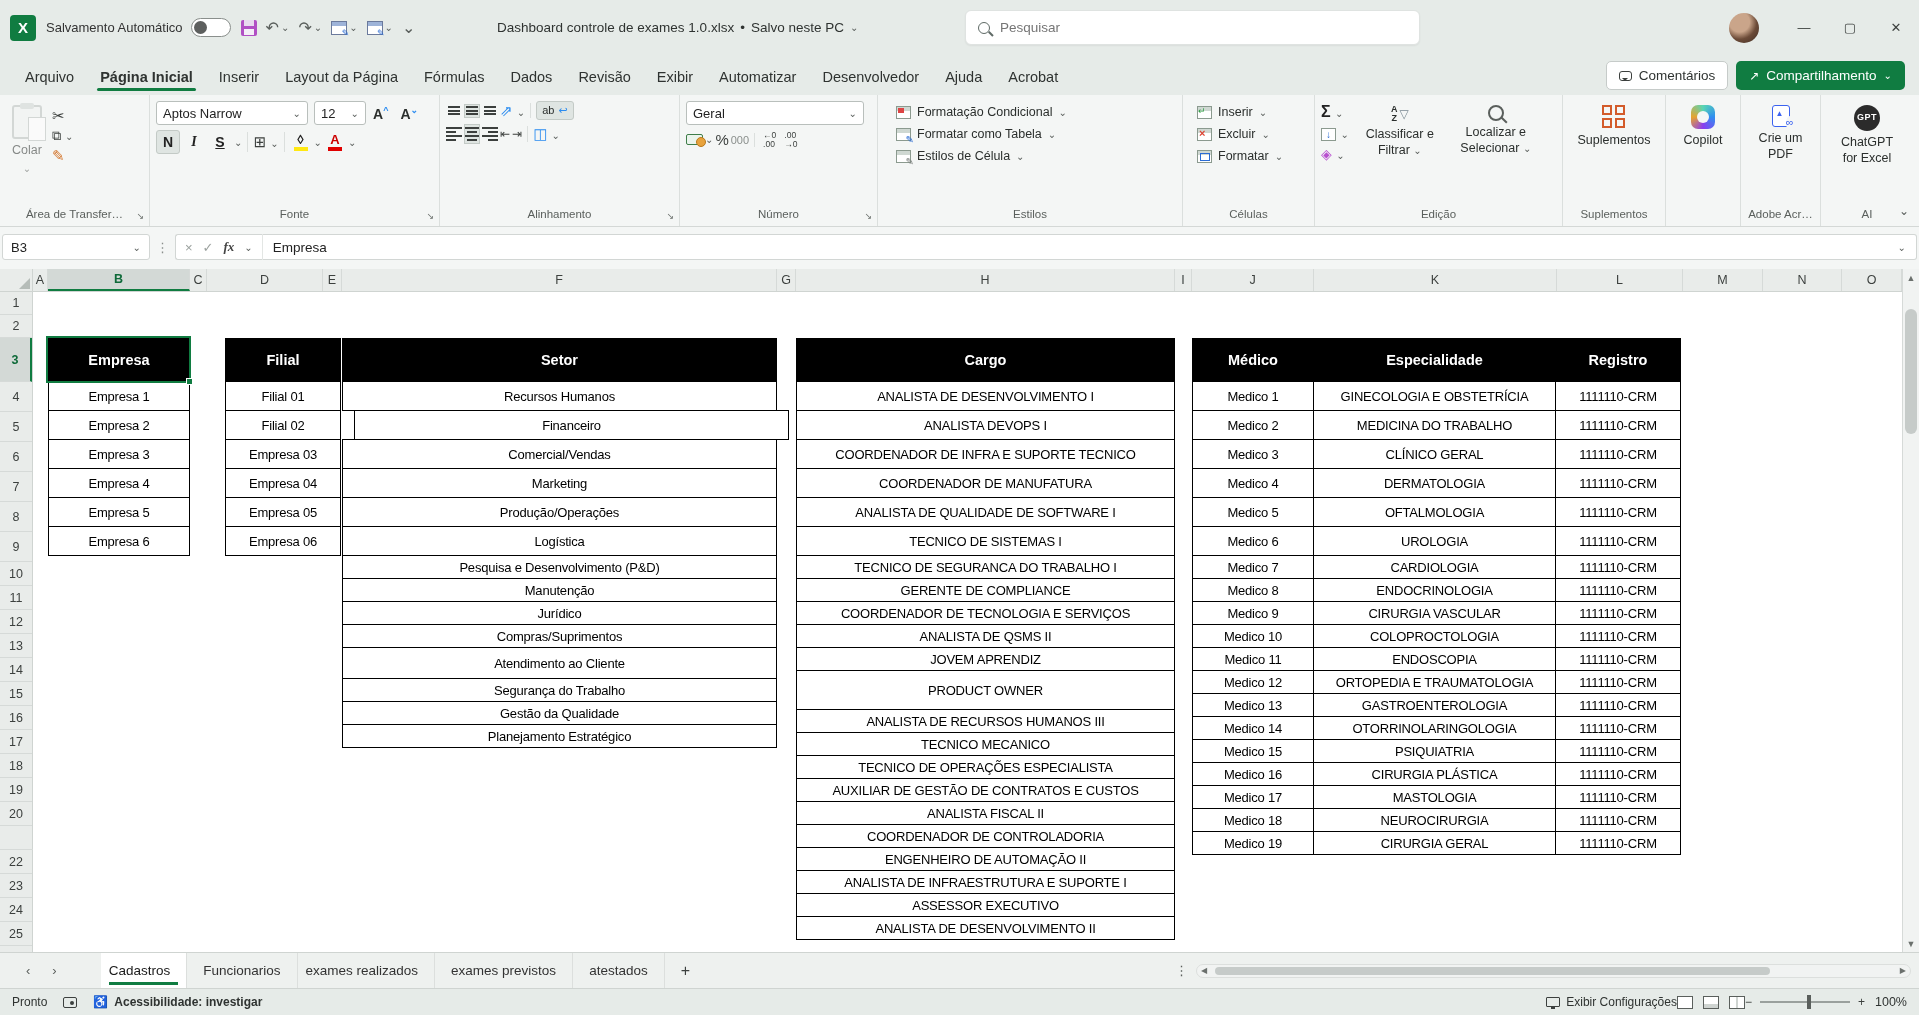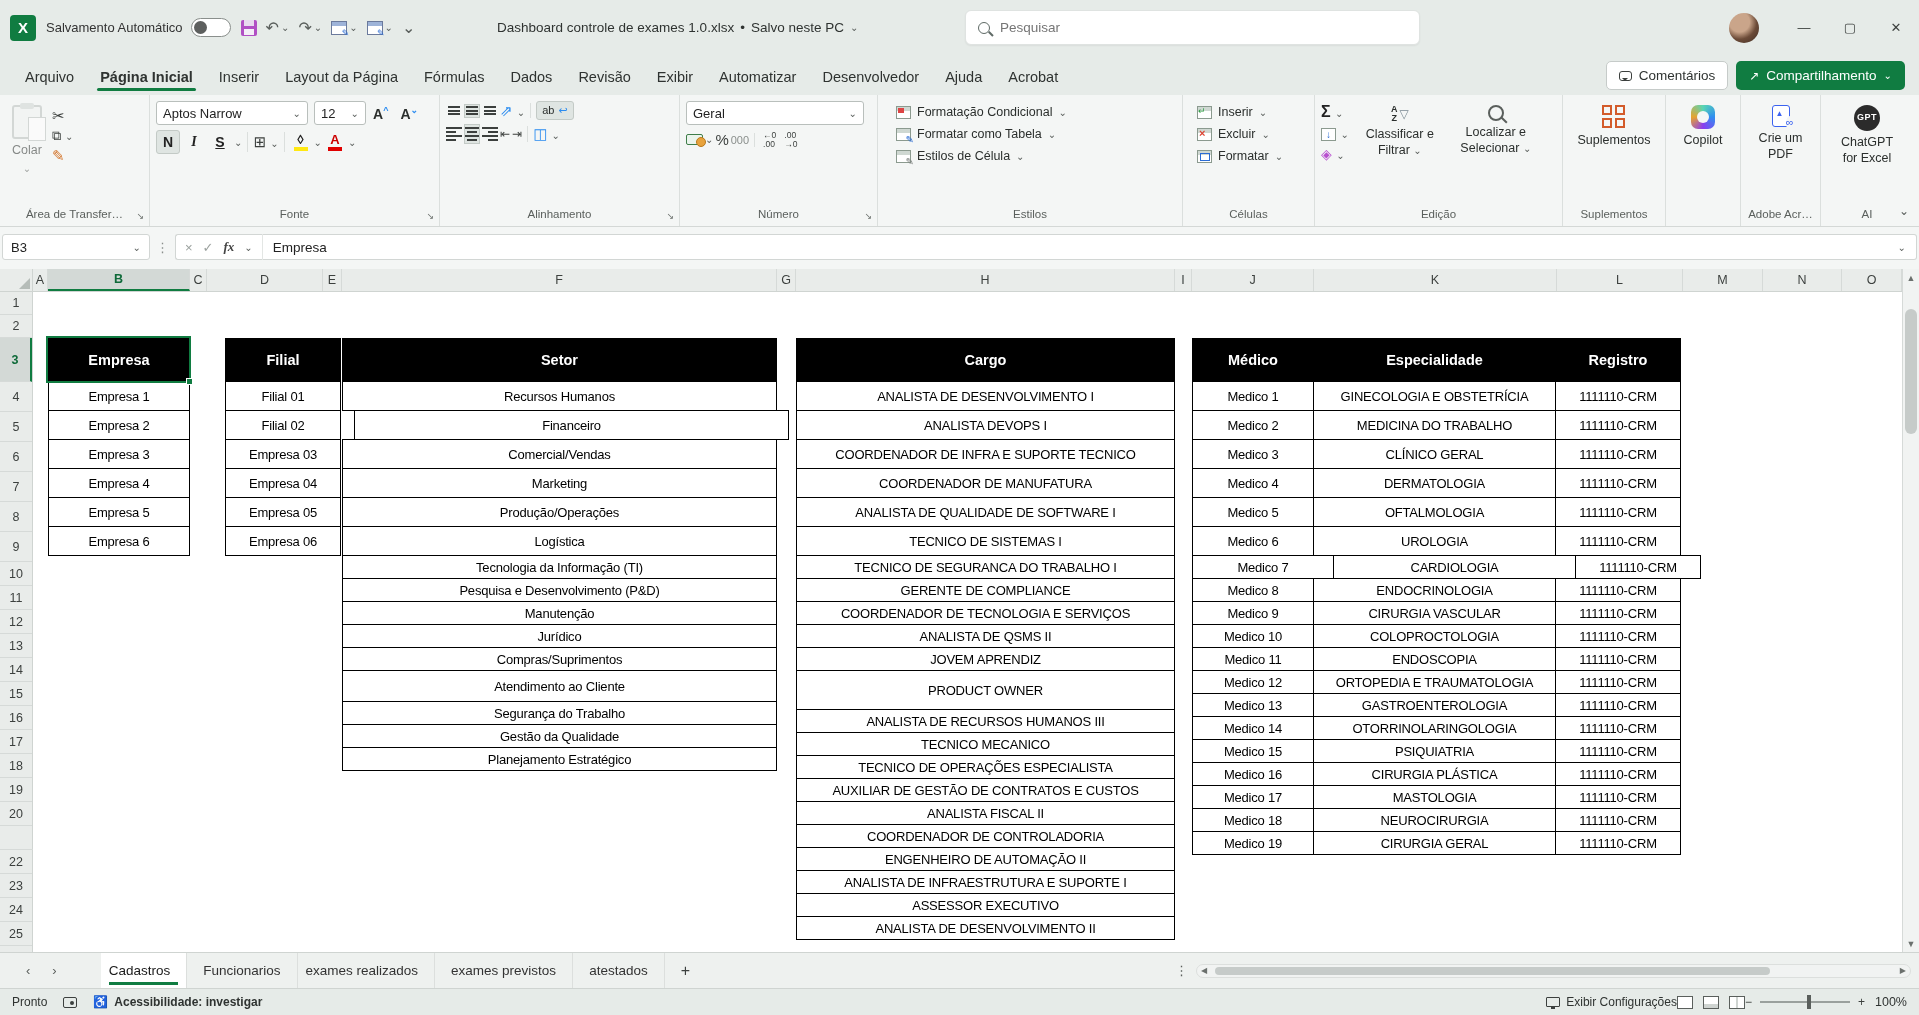--- a/index.html
+++ b/index.html
@@ -619,21 +619,21 @@
               <div class="tcell" style="width: 122px; height: 30px;">Medico 5</div>
               <div class="tcell" style="width: 243px; height: 30px;">OFTALMOLOGIA</div>
               <div class="tcell" style="width: 126px; height: 30px;">1111110-CRM</div>
             </div>
             <div class="trow">
               <div class="tcell" style="width: 122px; height: 30px;">Medico 6</div>
               <div class="tcell" style="width: 243px; height: 30px;">UROLOGIA</div>
               <div class="tcell" style="width: 126px; height: 30px;">1111110-CRM</div>
             </div>
             <div class="trow">
-              <div class="tcell" style="width: 142px; height: 24px;">Medico 7</div>
+              <div class="tcell" style="width: 122px; height: 24px;">Medico 7</div>
               <div class="tcell" style="width: 243px; height: 24px;">CARDIOLOGIA</div>
               <div class="tcell" style="width: 126px; height: 24px;">1111110-CRM</div>
             </div>
             <div class="trow">
               <div class="tcell" style="width: 122px; height: 24px;">Medico 8</div>
               <div class="tcell" style="width: 243px; height: 24px;">ENDOCRINOLOGIA</div>
               <div class="tcell" style="width: 126px; height: 24px;">1111110-CRM</div>
             </div>
             <div class="trow">
               <div class="tcell" style="width: 122px; height: 24px;">Medico 9</div>
@@ -776,23 +776,20 @@
               <div class="tcell" style="width: 435px; height: 30px;">Comercial/Vendas</div>
             </div>
             <div class="trow">
               <div class="tcell" style="width: 435px; height: 30px;">Marketing</div>
             </div>
             <div class="trow">
               <div class="tcell" style="width: 435px; height: 30px;">Produção/Operações</div>
             </div>
             <div class="trow">
               <div class="tcell" style="width: 435px; height: 30px;">Logística</div>
-            </div>
-            <div class="trow">
-              <div class="tcell" style="width: 435px; height: 24px;">Tecnologia da Informação (TI)</div>
             </div>
             <div class="trow">
               <div class="tcell" style="width: 435px; height: 24px;">Pesquisa e Desenvolvimento (P&amp;D)</div>
             </div>
             <div class="trow">
               <div class="tcell" style="width: 435px; height: 24px;">Manutenção</div>
             </div>
             <div class="trow">
               <div class="tcell" style="width: 435px; height: 24px;">Jurídico</div>
             </div>

